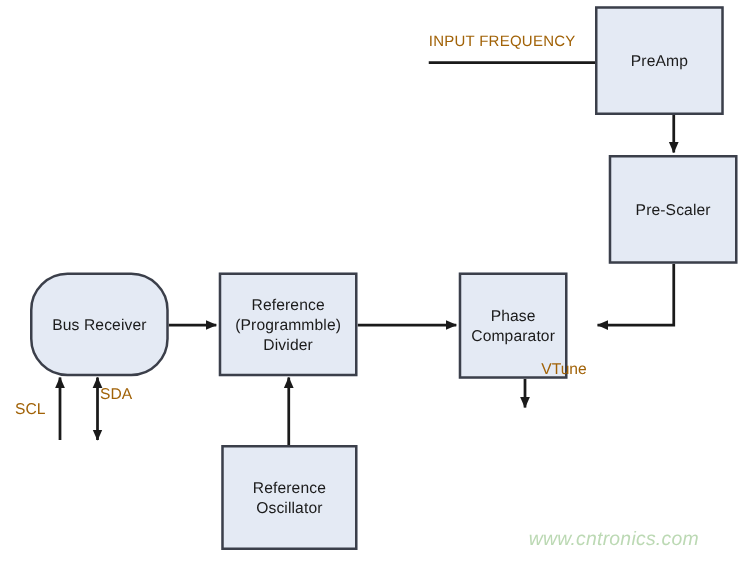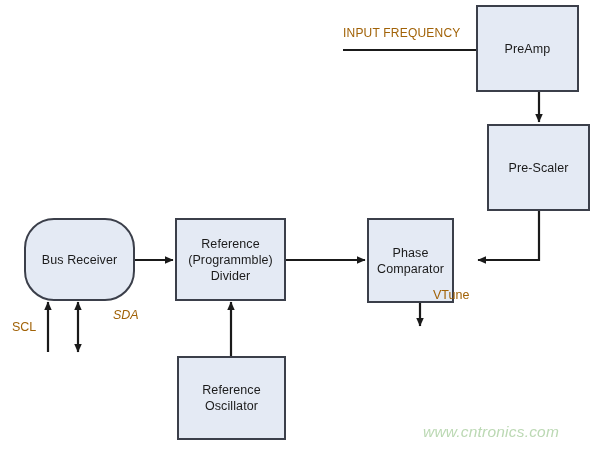--- a/index.html
+++ b/index.html
@@ -128,17 +128,17 @@
     <span class="lbl">Reference
 Oscillator</span>
   </div>
 
   <div class="wirelabel caps" style="left:343px; top:26px;">INPUT FREQUENCY</div>
 
   <div class="wirelabel" style="left:433px; top:288px;">VTune</div>
 
   <div class="wirelabel" style="left:12px; top:320px;">SCL</div>
 
-  <div class="wirelabel" style="left:113px; top:308px;font-style:italic;">SDA</div>
+  <div class="wirelabel" style="left:80px; top:308px;">SDA</div>
 
   <div class="watermark" style="left:423px; top:423px;">www.cntronics.com</div>
 
 </div>
 
 </body></html>

